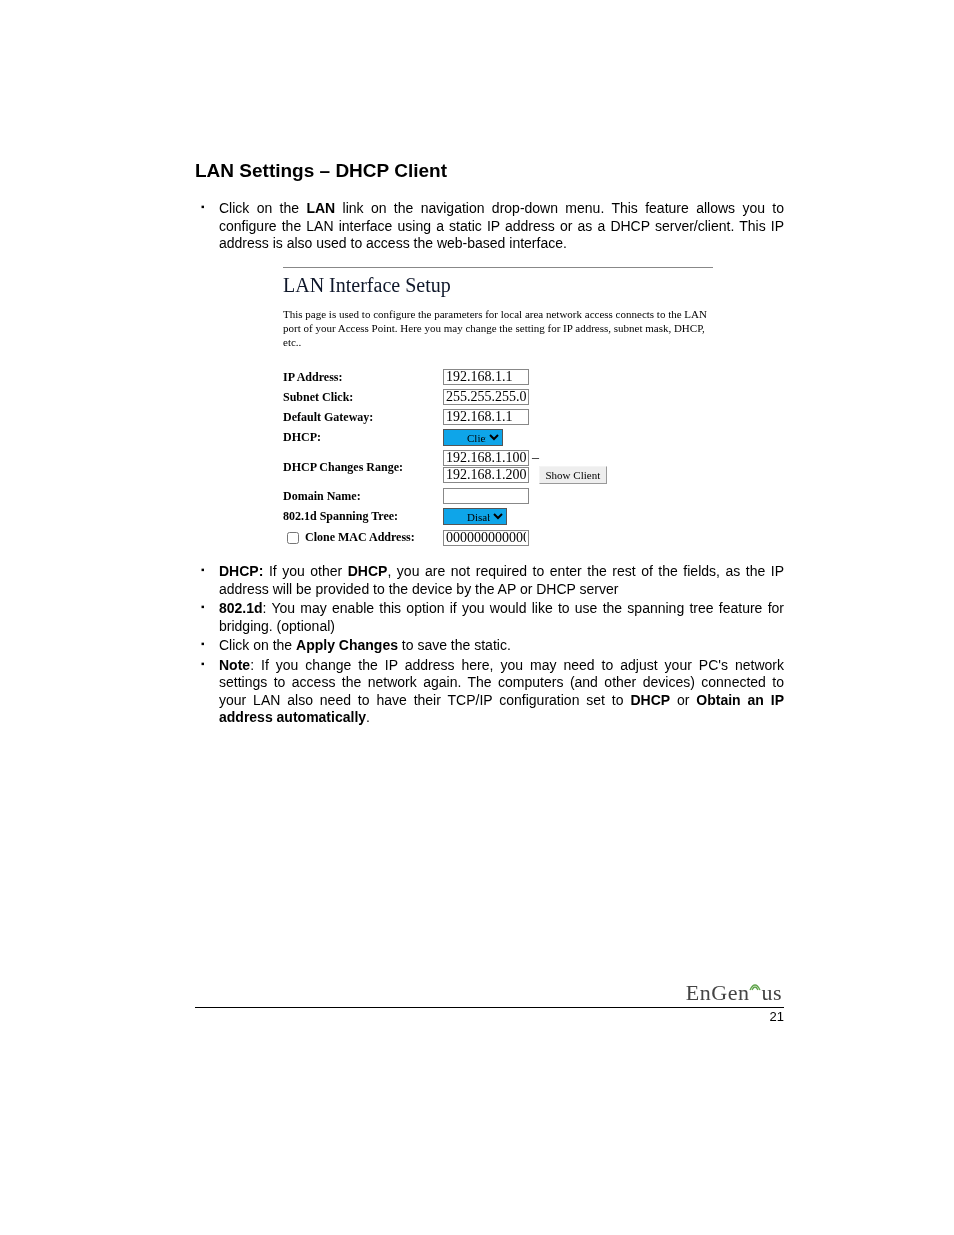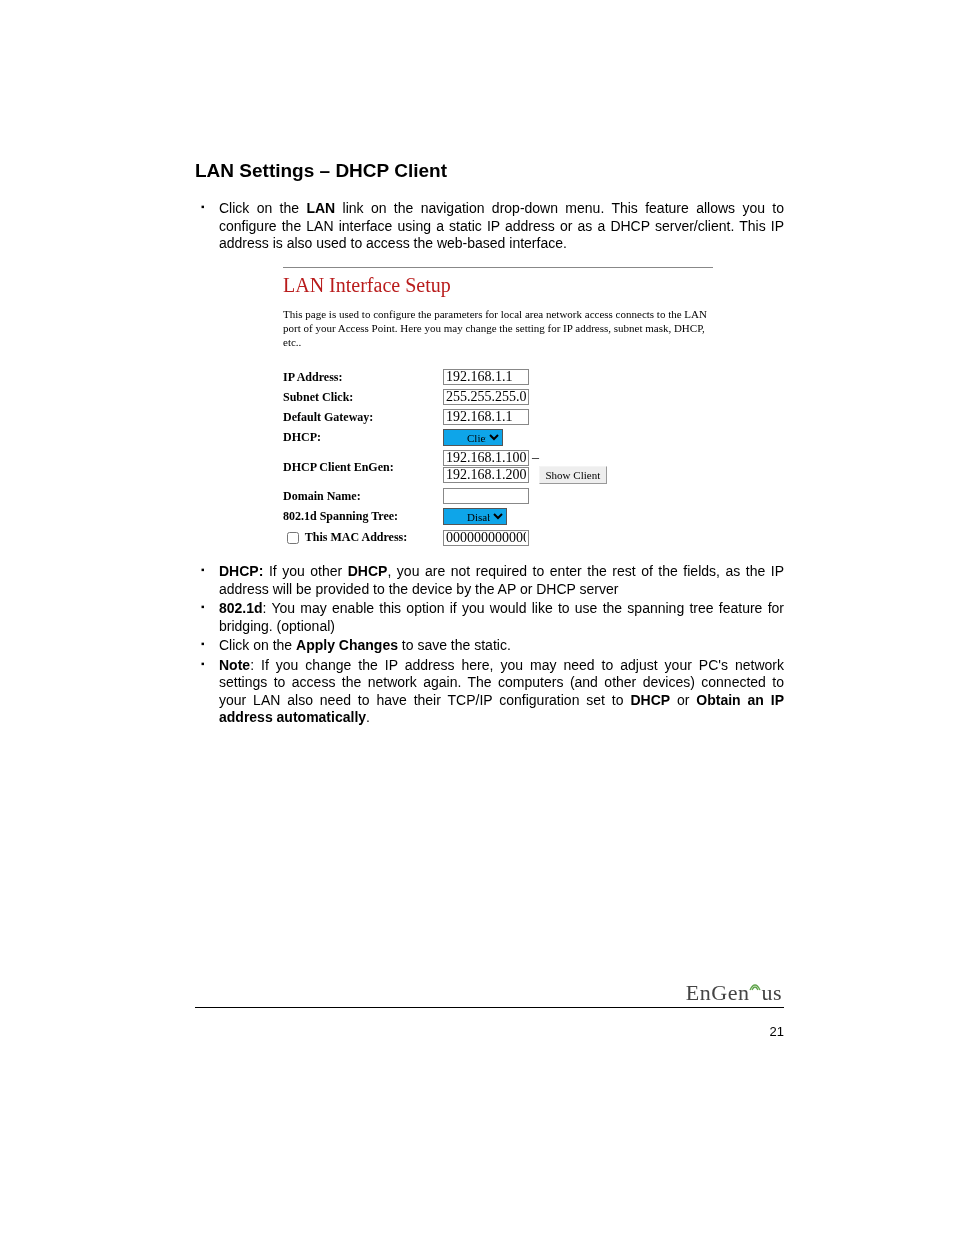--- a/index.html
+++ b/index.html
@@ -44,21 +44,21 @@
 
   
   .panel {
     margin: 14px 0 14px 88px;
     width: 430px;
     border-top: 1px solid #888;
     padding-top: 6px;
     font-family: "Times New Roman", serif;
   }
   .panel-title {
-    color: #b91c1c;
+    color: #0f172a;
     font-size: 20px;
     margin: 0 0 10px 0;
   }
   .panel-desc {
     font-size: 11px;
     line-height: 1.3;
     margin-bottom: 18px;
   }
   .panel table { border-collapse: collapse; }
   .panel td { padding: 2px 0; vertical-align: middle; }
@@ -94,21 +94,21 @@
     border-left-color: #f4f4f4;
     cursor: pointer;
   }
   .panel .chk { vertical-align: middle; width:12px; height:12px; }
   .panel .dash { padding: 0 3px; }
   .panel .btnrow { margin-top: 10px; }
 
   .footer {
     border-top: 1px solid #000;
     margin: 280px 0 0 0;
-    padding-top: 16px;
+    padding-top: 1px;
     text-align: right;
     font-size: 13px;
     position: relative;
   }
   .logo {
     position: absolute;
     right: 2px;
     top: -28px;
     font-family: "Times New Roman", serif;
     font-size: 22px;
@@ -153,21 +153,21 @@
       </tr>
       <tr>
         <td class="lbl">DHCP:</td>
         <td>
           <select style="width:60px;">
             <option>Client</option>
           </select>
         </td>
       </tr>
       <tr>
-        <td class="lbl">DHCP Client EnGen:</td>
+        <td class="lbl">DHCP Changes Range:</td>
         <td>
           <input class="txt" value="192.168.1.100" style=""><span class="dash">–</span><br>
           <input class="txt" value="192.168.1.200" style="">
           <button class="btn" style="margin-left:6px;">Show Client</button>
         </td>
       </tr>
       <tr>
         <td class="lbl">Domain Name:</td>
         <td><input class="txt" value="" style=""></td>
       </tr>
@@ -175,21 +175,21 @@
         <td class="lbl">802.1d Spanning Tree:</td>
         <td>
           <select style="width:64px;">
             <option>Disabled</option>
           </select>
         </td>
       </tr>
       <tr>
         <td class="lbl">
           <input type="checkbox" class="chk" style="">
-          <span>This MAC Address:</span>
+          <span>Clone MAC Address:</span>
         </td>
         <td><input class="txt" value="000000000000" style=""></td>
       </tr>
     </tbody>
       </table>
   </div>
 
   <ul class="bullets">
     <li>
       <span class="bold">DHCP:</span><span> If you other </span><span class="bold">DHCP</span><span>, you are not required to enter the rest of the fields, as the IP address will be provided to the device by the AP or DHCP server</span>

